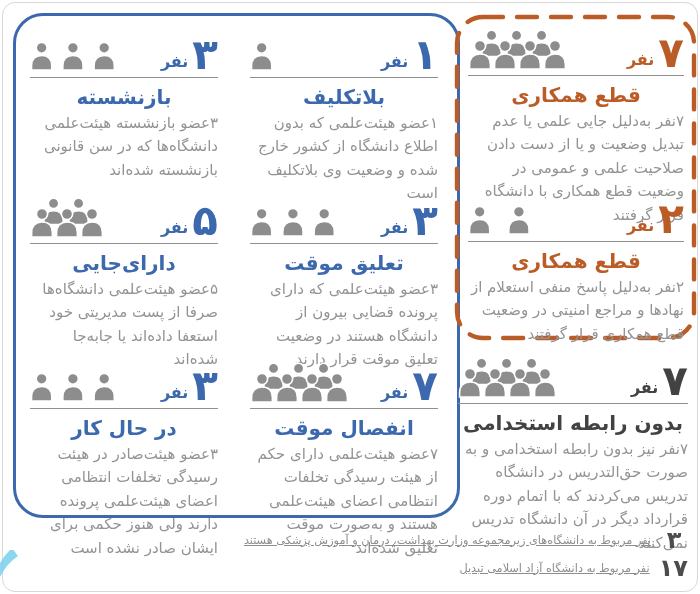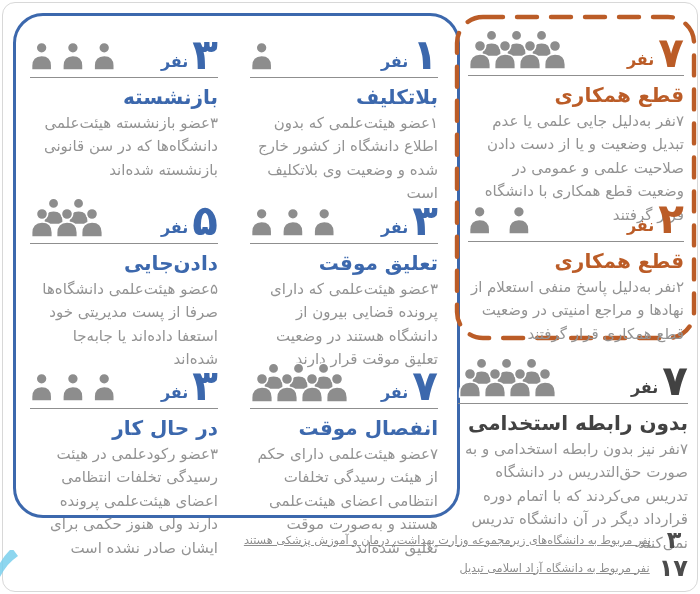--- a/index.html
+++ b/index.html
@@ -19,21 +19,21 @@
   .card{position:absolute; text-align:right;}
   .card-top{
     display:flex; justify-content:space-between; align-items:flex-end;
     min-height:44px;
   }
   .num-wrap{display:flex; align-items:flex-end; gap:4px; line-height:1;}
   .big-num{font-size:42px; font-weight:bold; line-height:0.82;}
   .nafar{font-size:16px; font-weight:bold; margin-bottom:2px;}
   .icons{display:flex; align-items:flex-end;}
   .divider{height:0; border-top:1.8px solid #8f8f8f; margin-top:5px;}
-  .title{font-size:20px; font-weight:bold; margin-top:7px;}
+  .title{font-size:20px; font-weight:bold; margin-top:7px;text-align:center;}
   .desc{font-size:15px; color:var(--desc); line-height:1.56; margin-top:3px;}
   .c-blue{color:var(--blue);}
   .c-orange{color:var(--orange);}
   .c-dark{color:var(--dark);}
   
   #card0{left:30px;  top:28px;  width:188px;}
   #card1{left:250px; top:28px;  width:188px;}
   #card2{left:30px;  top:194px; width:188px;}
   #card3{left:250px; top:194px; width:188px;}
   #card4{left:30px;  top:359px; width:188px;}
@@ -138,21 +138,21 @@
               <path d="M12 15 C5.2 15 1.6 19 1.6 25.6 L1.6 30 L22.4 30 L22.4 25.6 C22.4 19 18.8 15 12 15 Z" fill="#8d8d8d" stroke="#fff" stroke-width="1.6"></path>
             </g>
             <g transform="translate(50,10)">
               <circle cx="12" cy="7" r="5.6" fill="#8d8d8d" stroke="#fff" stroke-width="1.6"></circle>
               <path d="M12 15 C5.2 15 1.6 19 1.6 25.6 L1.6 30 L22.4 30 L22.4 25.6 C22.4 19 18.8 15 12 15 Z" fill="#8d8d8d" stroke="#fff" stroke-width="1.6"></path>
             </g>
           </svg>
         </div>
     </div>
     <div class="divider"></div>
-    <div class="title c-blue">دادن‌جایی</div>
+    <div class="title c-blue">دارای‌جایی</div>
     <div class="desc">۵عضو هیئت‌علمی دانشگاه‌ها صرفا از پست مدیریتی خود استعفا داده‌اند یا جابه‌جا شده‌اند</div>
   </div>
 
   <div class="card" id="card3">
     <div class="card-top">
       <div class="num-wrap">
         <span class="big-num c-blue">۳</span>
         <span class="nafar c-blue">نفر</span>
       </div>
       <div class="icons">
@@ -195,21 +195,21 @@
             </g>
             <g transform="translate(62.56,1) scale(0.97)">
               <circle cx="12" cy="7" r="5.6" fill="#8d8d8d" stroke="#fff" stroke-width="1.6"></circle>
               <path d="M12 15 C5.2 15 1.6 19 1.6 25.6 L1.6 30 L22.4 30 L22.4 25.6 C22.4 19 18.8 15 12 15 Z" fill="#8d8d8d" stroke="#fff" stroke-width="1.6"></path>
             </g>
           </svg>
         </div>
     </div>
     <div class="divider"></div>
     <div class="title c-blue">در حال کار</div>
-    <div class="desc">۳عضو رکود‌علمی در هیئت رسیدگی تخلفات انتظامی اعضای هیئت‌علمی پرونده دارند ولی هنوز حکمی برای ایشان صادر نشده است</div>
+    <div class="desc">۳عضو هیئت‌صادر در هیئت رسیدگی تخلفات انتظامی اعضای هیئت‌علمی پرونده دارند ولی هنوز حکمی برای ایشان صادر نشده است</div>
   </div>
 
   <div class="card" id="card5">
     <div class="card-top">
       <div class="num-wrap">
         <span class="big-num c-blue">۷</span>
         <span class="nafar c-blue">نفر</span>
       </div>
       <div class="icons">
           <svg width="101" height="41" viewBox="0 0 101 41">

